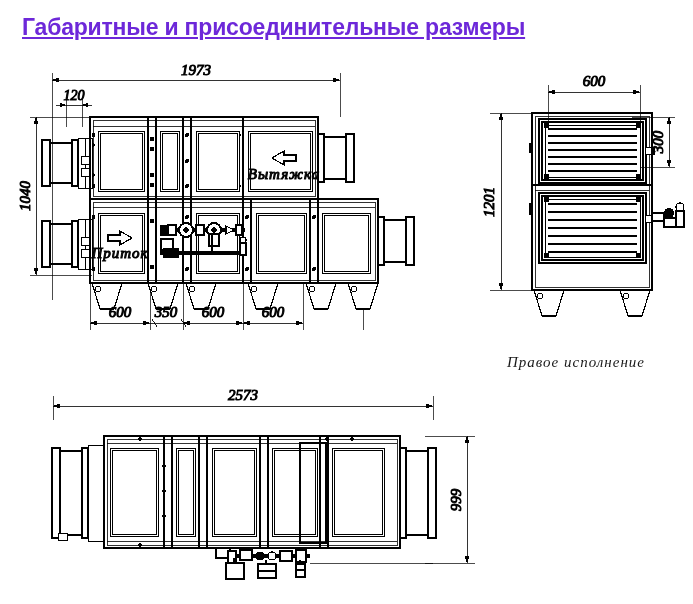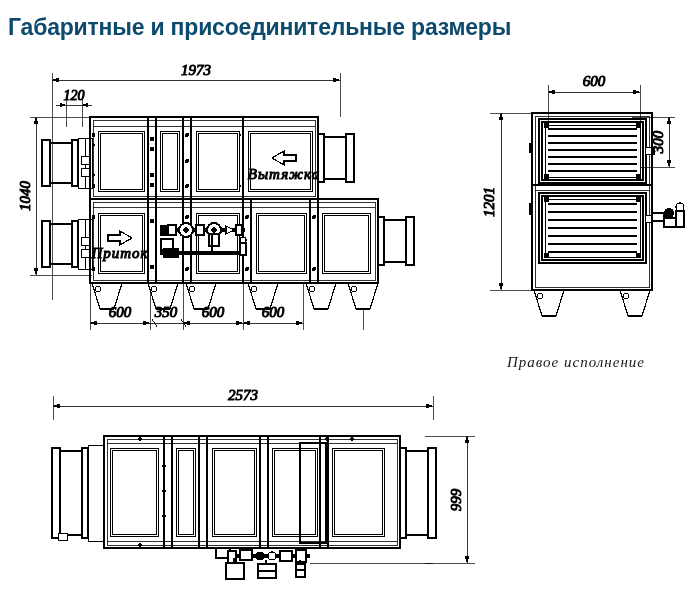--- a/index.html
+++ b/index.html
@@ -1,22 +1,22 @@
 <!DOCTYPE html>
 <html><head>
 <meta charset="utf-8">
 <style>
   html,body{margin:0;padding:0;background:#ffffff;}
   body{width:693px;height:604px;position:relative;overflow:hidden;
        font-family:"Liberation Sans",sans-serif;}
   #page{position:relative;width:693px;height:604px;}
 
-  .title{position:absolute;left:8px;top:14px;font-size:23px;font-weight:bold;
-         color:#0c4a6e;font-family:"Liberation Sans",sans-serif;letter-spacing:-0.2px;
-         white-space:nowrap;}
+  .title{position:absolute;left:22px;top:14px;font-size:23px;font-weight:bold;
+         color:#6d28d9;font-family:"Liberation Sans",sans-serif;letter-spacing:-0.2px;
+         white-space:nowrap;text-decoration:underline;}
 
   svg{position:absolute;left:0;top:0;}
 
   .dimtxt{font-family:"Liberation Serif",serif;font-style:italic;font-size:15px;fill:#000;}
   .dimtxt.sm{font-size:14px;}
   .cap{font-family:"Liberation Serif",serif;font-style:italic;font-size:15px;fill:#1a1a1a;
        letter-spacing:1px;}
 </style>
 </head>
 <body>

